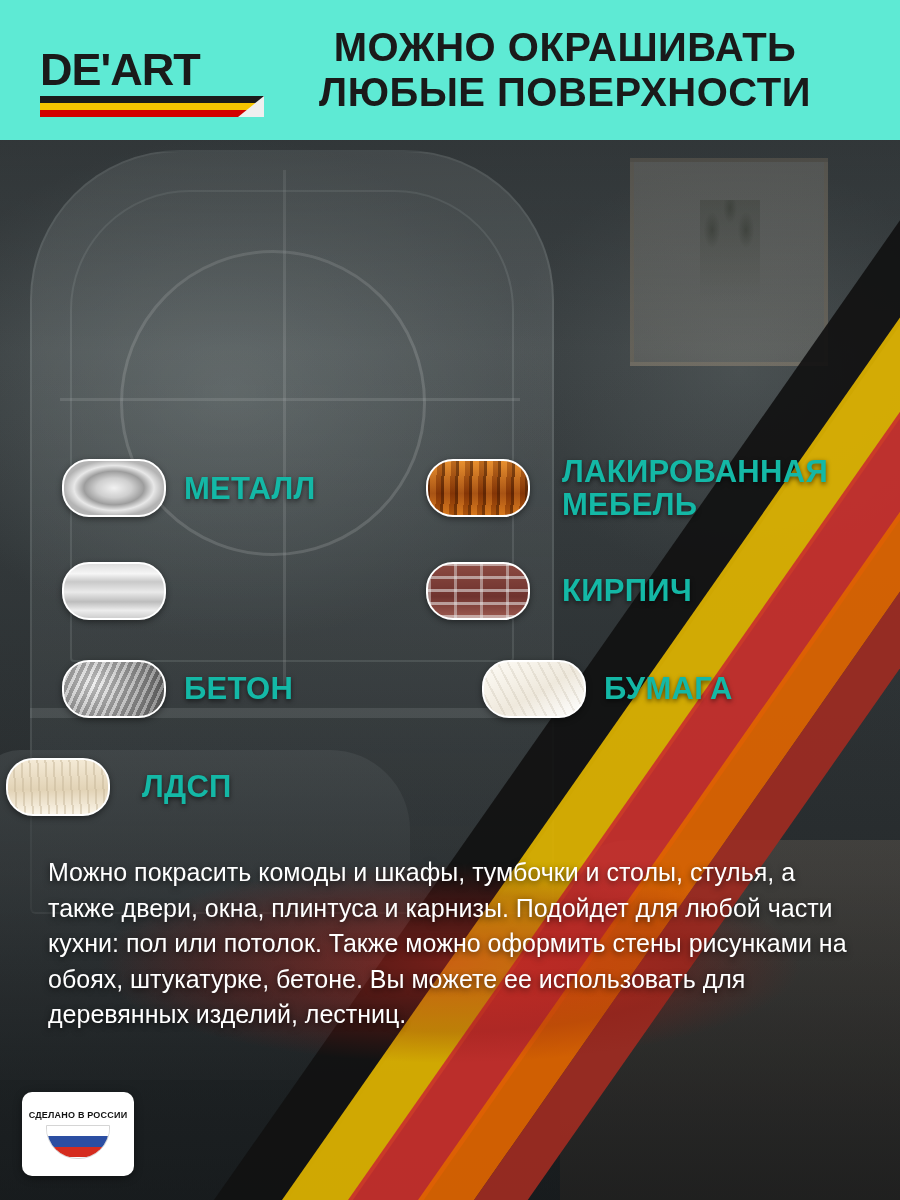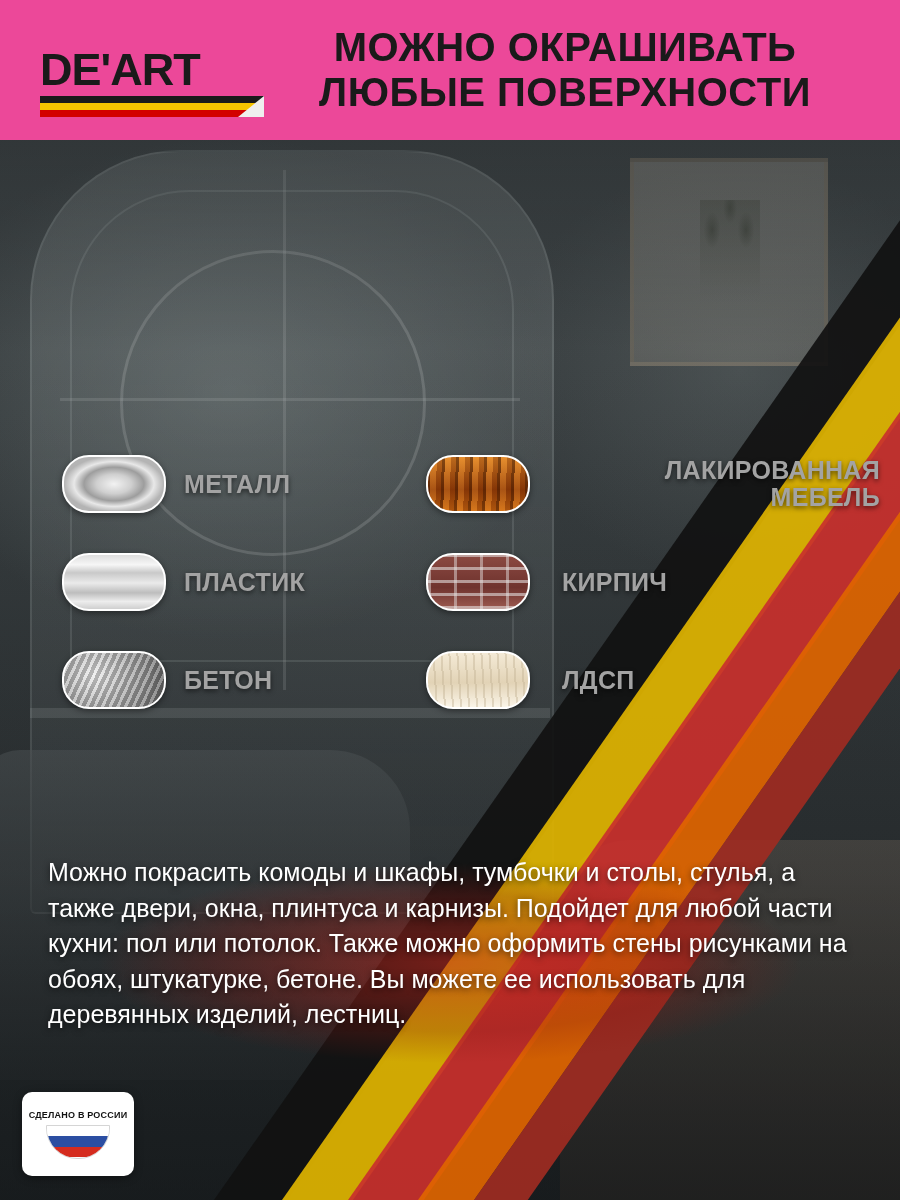--- a/index.html
+++ b/index.html
@@ -17,21 +17,21 @@
     overflow: hidden;
     background: #2e3436;
   }
 
   
   .header {
     position: absolute;
     left: 0; top: 0;
     width: 900px;
     height: 140px;
-    background: #ec4899;
+    background: #5eead4;
     display: flex;
     align-items: center;
     z-index: 20;
   }
   .logo-block {
     width: 262px;
     height: 140px;
     position: relative;
     flex: 0 0 262px;
   }
@@ -259,28 +259,27 @@
       repeating-linear-gradient(0deg, rgba(235,235,235,0.55) 0 3px, rgba(255,255,255,0) 3px 13px),
       repeating-linear-gradient(90deg, rgba(235,235,235,0.45) 0 3px, rgba(255,255,255,0) 3px 26px),
       linear-gradient(180deg, #8c4a42, #6f332e 60%, #9c5a50 100%);
   }
   .sw-ldsp {
     background:
       repeating-linear-gradient(86deg, rgba(196,180,150,0.45) 0 2px, rgba(255,252,243,0) 2px 8px),
       linear-gradient(180deg, #f4ead6, #e2d3b6 55%, #fbf5e8 100%);
   }
   .surface-label {
-    color: #a3a3a3;
-    font-size: 25px;
+    color: #14b8a6;
+    font-size: 31px;
     font-weight: bold;
     line-height: 1.08;
     letter-spacing: 0.3px;
     text-transform: uppercase;
     text-shadow: 0 2px 5px rgba(0,0,0,0.6);
-    text-align: right;
   }
 
   
   .desc-glow {
     position: absolute;
     left: 10px; top: 838px;
     width: 880px; height: 250px;
     border-radius: 140px;
     background: radial-gradient(ellipse 440px 125px at 50% 50%, rgba(196,40,30,0.55) 0%, rgba(140,25,18,0.28) 55%, rgba(60,12,10,0) 80%);
     z-index: 7;
@@ -380,34 +379,37 @@
       <div class="surface-label">МЕТАЛЛ</div>
     </div>
 
     <div class="surface col2">
       <div class="swatch sw-lacquer"></div>
       <div class="surface-label">ЛАКИРОВАННАЯ МЕБЕЛЬ</div>
     </div>
 
     <div class="surface">
       <div class="swatch sw-plastic"></div>
-      <div class="surface-label">ПЛАСТИК</div>
     </div>
 
 
     <div class="surface col2">
       <div class="swatch sw-brick"></div>
       <div class="surface-label">КИРПИЧ</div>
     </div>
 
     <div class="surface">
       <div class="swatch sw-concrete"></div>
       <div class="surface-label">БЕТОН</div>
     </div>
 
+    <div class="surface">
+      <div class="swatch sw-paper"></div>
+      <div class="surface-label">БУМАГА</div>
+    </div>
 
     <div class="surface col2">
       <div class="swatch sw-ldsp"></div>
       <div class="surface-label">ЛДСП</div>
     </div>
 
   </div>
 
   <div class="desc-glow"></div>
   <div class="desc">Можно покрасить комоды и шкафы, тумбочки и столы, стулья, а также двери, окна, плинтуса и карнизы. Подойдет для любой части кухни: пол или потолок. Также можно оформить стены рисунками на обоях, штукатурке, бетоне. Вы можете ее использовать для деревянных изделий, лестниц.</div>

